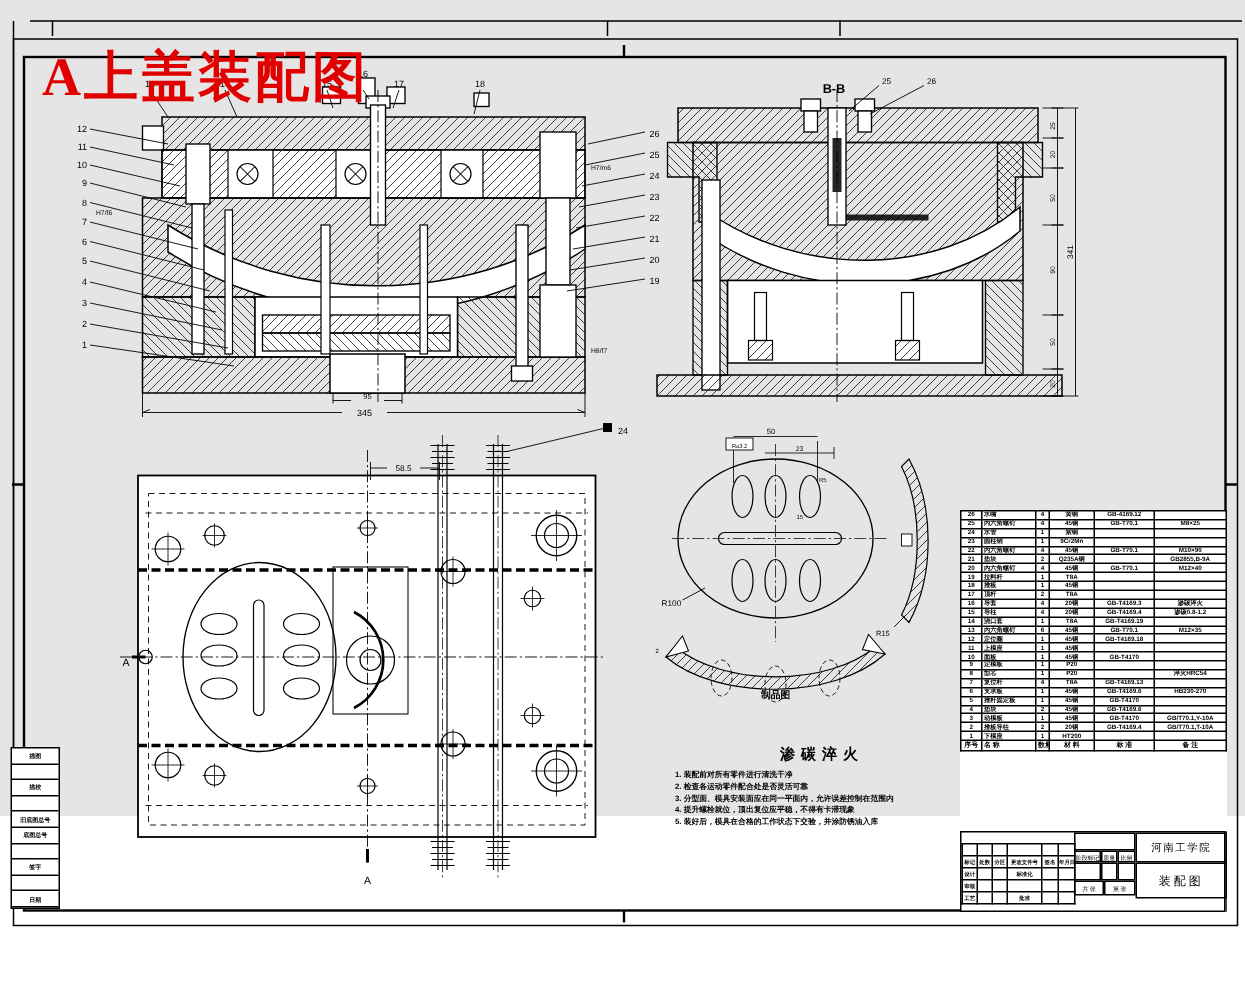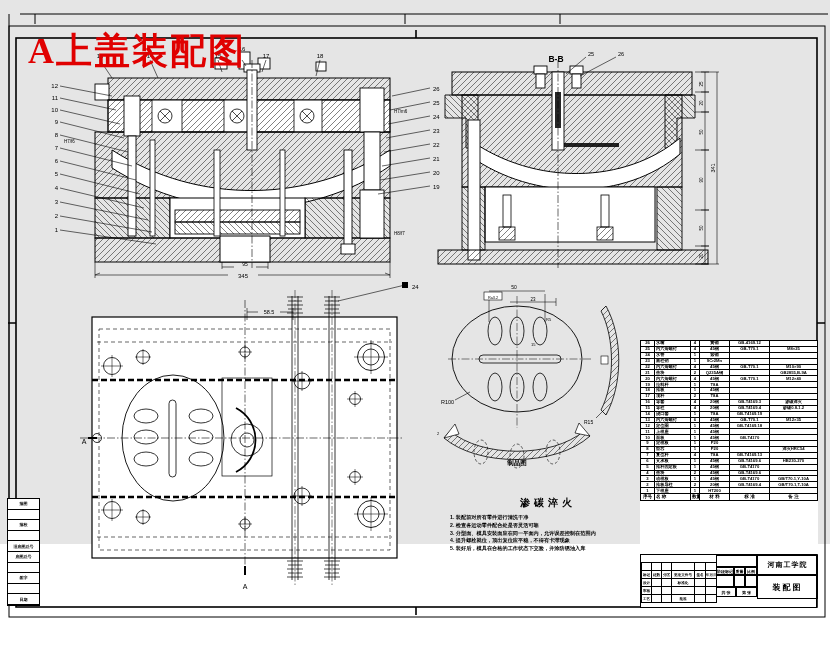--- a/index.html
+++ b/index.html
@@ -21,21 +21,21 @@
   .bom-wrap { position:absolute; left:640px; top:340px; width:178px; height:214px; z-index:4; background:#fff; }
   table.bom { width:177px; border-collapse:collapse; table-layout:fixed; }
   table.bom td { border:1px solid #000; height:5.9px; font-size:4.2px; font-weight:bold;
     line-height:1; padding:0 1px; overflow:hidden; white-space:nowrap; text-align:center; }
   table.bom td:nth-child(2){ text-align:left; }
   table.bom tr.hdr td { height:7px; font-size:4.6px; }
 
   
   .tblock { position:absolute; left:640px; top:554px; width:177px; height:54px;
     border:1.5px solid #000; z-index:4; background:#fff; }
-  .tb-cell { position:absolute; border:1px solid #000; font-size:4px; font-weight:bold;
+  .tb-cell { position:absolute; border:1px solid #000; font-size:4px; font-weight:normal;
     overflow:hidden; white-space:nowrap; display:flex; align-items:center; justify-content:center; }
   .tb-school { font-size:7px; letter-spacing:1px; }
   .tb-name { font-size:8px; letter-spacing:2px; }
   table.tgrid { position:absolute; left:0; top:7px; width:75px; border-collapse:collapse; table-layout:fixed; }
   table.tgrid td { border:1px solid #000; height:8px; font-size:3.6px; font-weight:bold;
     padding:0; overflow:hidden; white-space:nowrap; text-align:center; }
 
   
   .margin-block { position:absolute; left:7px; top:498px; width:33px; height:108px;
     border:1px solid #000; z-index:4; background:#fff; }

